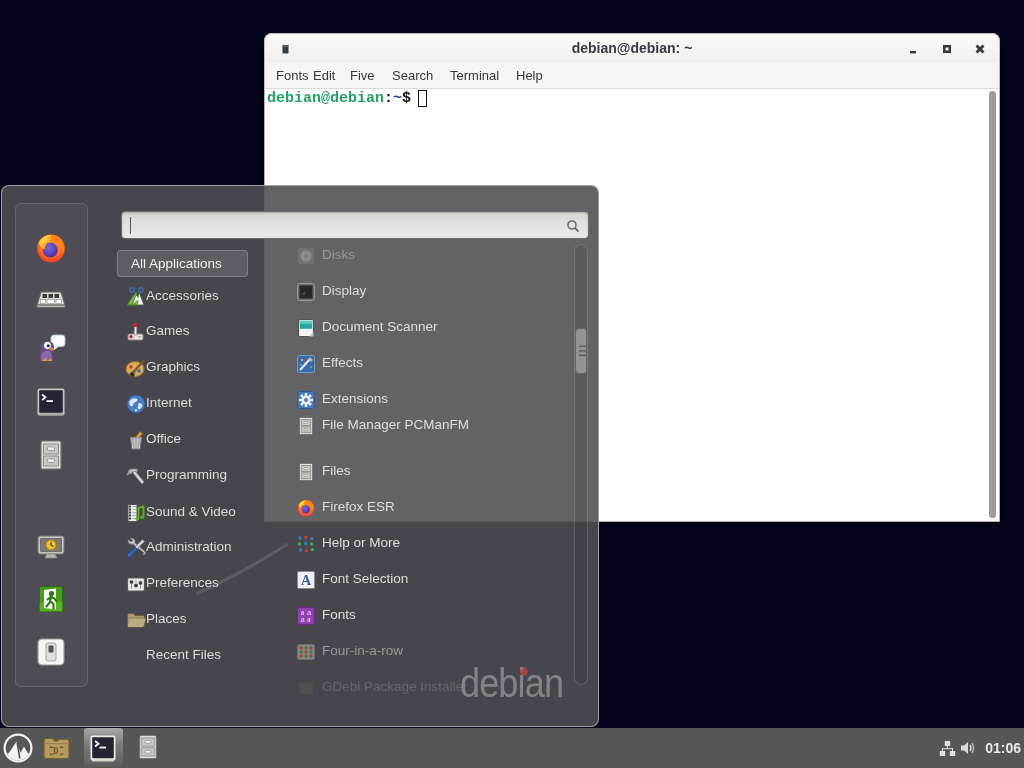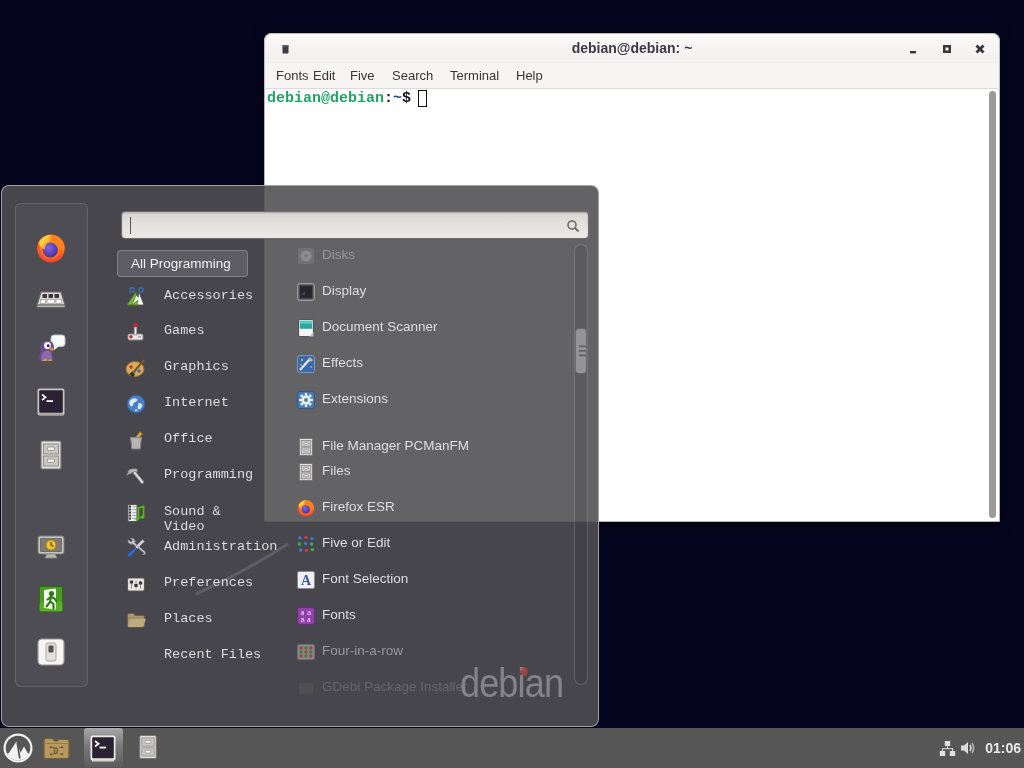--- a/index.html
+++ b/index.html
@@ -16,21 +16,21 @@
 .cursorbox{position:absolute;left:153px;top:1px;width:9px;height:17px;border:1.6px solid #111;}
 #tscroll{position:absolute;right:3px;top:2px;width:7px;height:427px;background:#9d9b98;border-radius:4px;}
 .winbtn{position:absolute;top:9px;width:12px;height:12px;color:#34383c;}
 
 #menupanel{position:absolute;left:1px;top:185px;width:598px;height:542px;background:rgba(79,79,82,0.885);border:1px solid rgba(168,168,170,0.9);border-radius:8px;}
 #sidebox{position:absolute;left:13px;top:17px;width:73px;height:484px;background:rgba(255,255,255,0.045);border:1px solid rgba(255,255,255,0.13);border-radius:6px;}
 #searchbox{position:absolute;left:119px;top:25px;width:468px;height:28px;border-radius:4px;border:1px solid #706e6b;background:linear-gradient(#d7d5d2,#e2e0dd 40%,#eceae8);box-shadow:inset 0 1px 2px rgba(0,0,0,0.22);}
 #allapps{position:absolute;left:115px;top:64px;width:131px;height:27px;border-radius:4px;background:rgba(255,255,255,0.13);border:1px solid rgba(255,255,255,0.22);}
 #allapps div{position:absolute;left:13px;top:5px;font-size:13.5px;color:#f0f0f0;}
 .cat{position:absolute;left:122px;width:140px;height:24px;color:#dcdcdc;font-size:13.5px;}
-.cat .lbl{position:absolute;left:40px;top:3px;font-family:Liberation Mono, monospace;}
+.cat .lbl{position:absolute;left:22px;top:3px;}
 .app{position:absolute;left:292px;width:280px;height:24px;color:#dedede;font-size:13.5px;}
 .app .lbl{position:absolute;left:28px;top:3px;}
 .app.dim{color:#97979a;}
 #mscrollgroove{position:absolute;left:572px;top:58px;width:14px;height:441px;background:rgba(30,30,30,0.10);border:1px solid rgba(255,255,255,0.16);border-radius:7px;}
 #mscrollhandle{position:absolute;left:0px;top:83px;width:12px;height:46px;background:#949496;border-radius:4px;border:1px solid #69696b;}
 #watermark{position:absolute;left:458px;top:477px;font-size:41px;line-height:1;letter-spacing:-1px;color:rgba(228,228,232,0.38);transform:scaleX(0.88);transform-origin:left top;}
 #swoosh{position:absolute;left:190px;top:352px;width:100px;height:60px;}
 
 #taskbar{position:absolute;left:0;top:728px;width:1024px;height:40px;background:#565656;}
 #clock{position:absolute;right:3px;top:12px;font-size:14px;font-weight:bold;color:#e8e8e8;}
@@ -78,21 +78,21 @@
   <div id="watermark">debian<span style="position:absolute;left:68px;top:4px;width:9px;height:9px;border-radius:50%;background:rgba(205,72,66,0.60)"></span></div>
   <div id="sidebox"></div>
   <div id="searchbox">
     <div class="abs" style="left:8px;top:5px;width:1px;height:17px;background:#555"></div>
     <svg class="abs" style="right:8px;top:7px" width="14" height="14" viewBox="0 0 14 14">
         <circle cx="6" cy="6" r="4" fill="none" stroke="#6d6b68" stroke-width="1.6"></circle>
         <path d="M9 9 L12.5 12.5" stroke="#6d6b68" stroke-width="1.8"></path>
       </svg>
   </div>
   <div id="allapps">
-      <div>All Programming</div>
+      <div>All Applications</div>
     </div>
 
   <span class="abs" style="left:32px;top:45px"><svg width="34" height="34" viewBox="0 0 34 34">
         <defs>
           <radialGradient id="sfx" cx="0.5" cy="0.42" r="0.62">
             <stop offset="0" stop-color="#ff9a1c"></stop>
             <stop offset="0.55" stop-color="#ff7a1f"></stop>
             <stop offset="0.85" stop-color="#f4482a"></stop>
             <stop offset="1" stop-color="#e8304a"></stop>
           </radialGradient>
@@ -323,21 +323,21 @@
             <rect x="14" y="8.8" width="3" height="2.4"></rect>
             <rect x="4.6" y="4.6" width="2.6" height="2.6" transform="rotate(45 5.9 5.9)"></rect>
             <rect x="12.8" y="4.6" width="2.6" height="2.6" transform="rotate(45 14.1 5.9)"></rect>
             <rect x="4.6" y="12.8" width="2.6" height="2.6" transform="rotate(45 5.9 14.1)"></rect>
             <rect x="12.8" y="12.8" width="2.6" height="2.6" transform="rotate(45 14.1 14.1)"></rect>
           </g>
           <circle cx="10" cy="10" r="1.9" fill="#4a7ab2"></circle>
         </svg></span>
       <span class="lbl">Extensions</span>
     </div>
-  <div class="app" style="top:249px">
+  <div class="app" style="top:228px">
       <span class="abs" style="left:2px;top:2px"><svg width="20" height="20" viewBox="0 0 20 20">
           <rect x="3.5" y="1.5" width="13" height="17" rx="1" fill="#e2e0de" stroke="#77757360" stroke-width="1"></rect>
           <rect x="3.5" y="1.5" width="13" height="17" rx="1" fill="none" stroke="#7a7876" stroke-width="1"></rect>
           <rect x="5.2" y="3.5" width="9.6" height="6" fill="#cac8c6" stroke="#8a8886" stroke-width="0.8"></rect>
           <rect x="5.2" y="10.8" width="9.6" height="6" fill="#cac8c6" stroke="#8a8886" stroke-width="0.8"></rect>
           <rect x="8" y="5.4" width="4" height="2" rx="0.5" fill="#f2f0ee" stroke="#8a8886" stroke-width="0.7"></rect>
           <rect x="8" y="12.7" width="4" height="2" rx="0.5" fill="#f2f0ee" stroke="#8a8886" stroke-width="0.7"></rect>
         </svg></span>
       <span class="lbl">File Manager PCManFM</span>
     </div>
@@ -381,21 +381,21 @@
             <circle cx="10" cy="3.4" r="1.7" fill="#d23a3a"></circle>
             <circle cx="16" cy="4.6" r="1.7" fill="#3a7ad2"></circle>
             <circle cx="3.4" cy="10" r="1.7" fill="#3ab24a"></circle>
             <circle cx="9.6" cy="9.6" r="1.7" fill="#3a7ad2"></circle>
             <circle cx="15.6" cy="10" r="1.7" fill="#3ab24a"></circle>
             <circle cx="4.6" cy="16" r="1.7" fill="#3a7ad2"></circle>
             <circle cx="10.4" cy="16.4" r="1.7" fill="#d23a3a"></circle>
             <circle cx="16.4" cy="15.6" r="1.7" fill="#3ab24a"></circle>
           </g>
         </svg></span>
-      <span class="lbl">Five or Edit</span>
+      <span class="lbl">Help or More</span>
     </div>
   <div class="app" style="top:381.5px">
       <span class="abs" style="left:2px;top:2px"><svg width="20" height="20" viewBox="0 0 20 20">
           <rect x="1.5" y="1.5" width="17" height="17" rx="1.5" fill="#f0f0f2" stroke="#8a8a90" stroke-width="1"></rect>
           <text x="10" y="15" text-anchor="middle" font-family="Liberation Serif" font-size="14" font-weight="bold" fill="#3a5a9a">A</text>
         </svg></span>
       <span class="lbl">Font Selection</span>
     </div>
   <div class="app" style="top:417.5px">
       <span class="abs" style="left:2px;top:2px"><svg width="20" height="20" viewBox="0 0 20 20">

